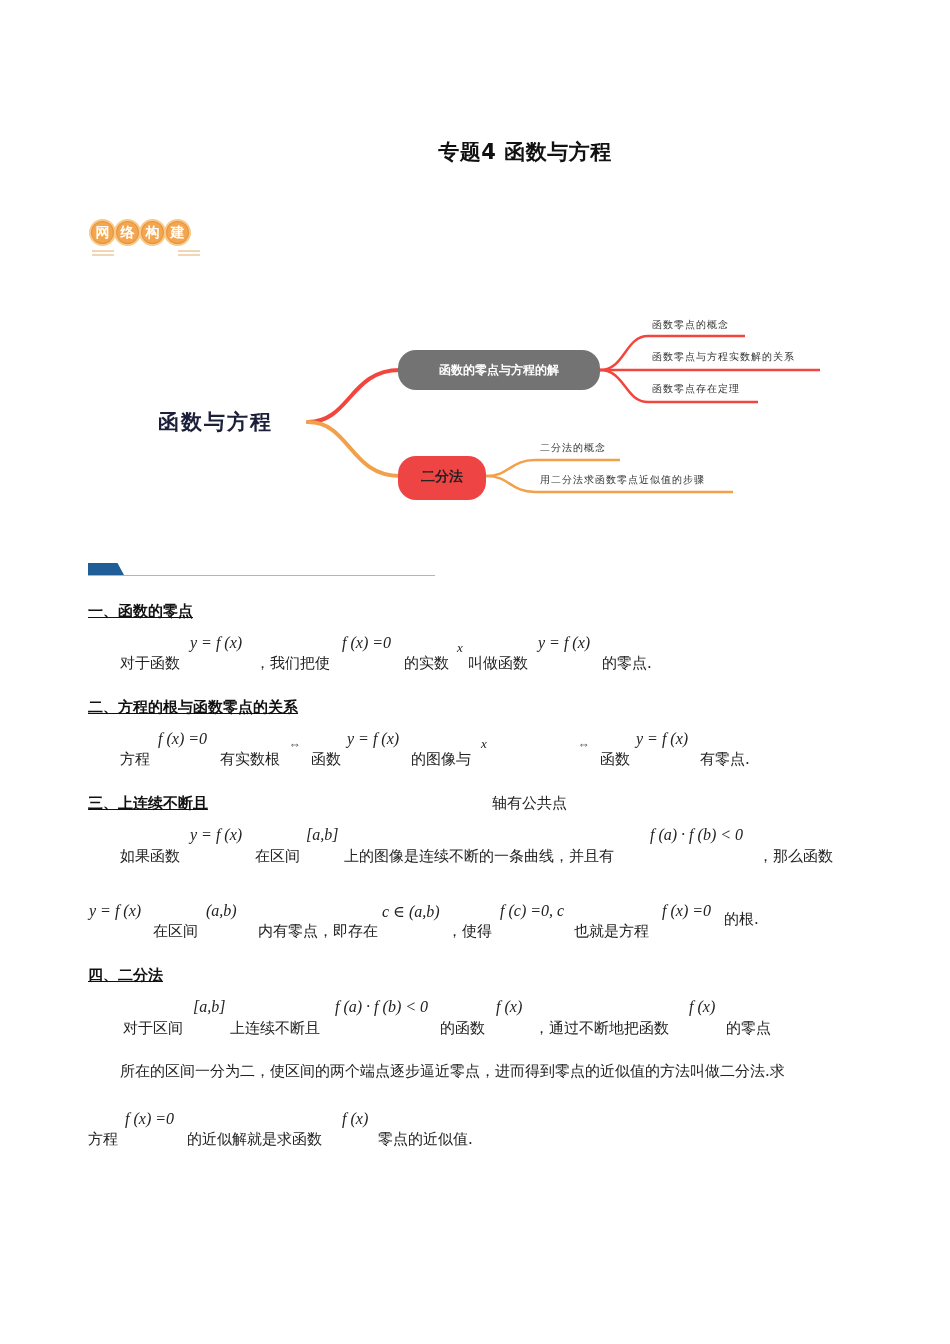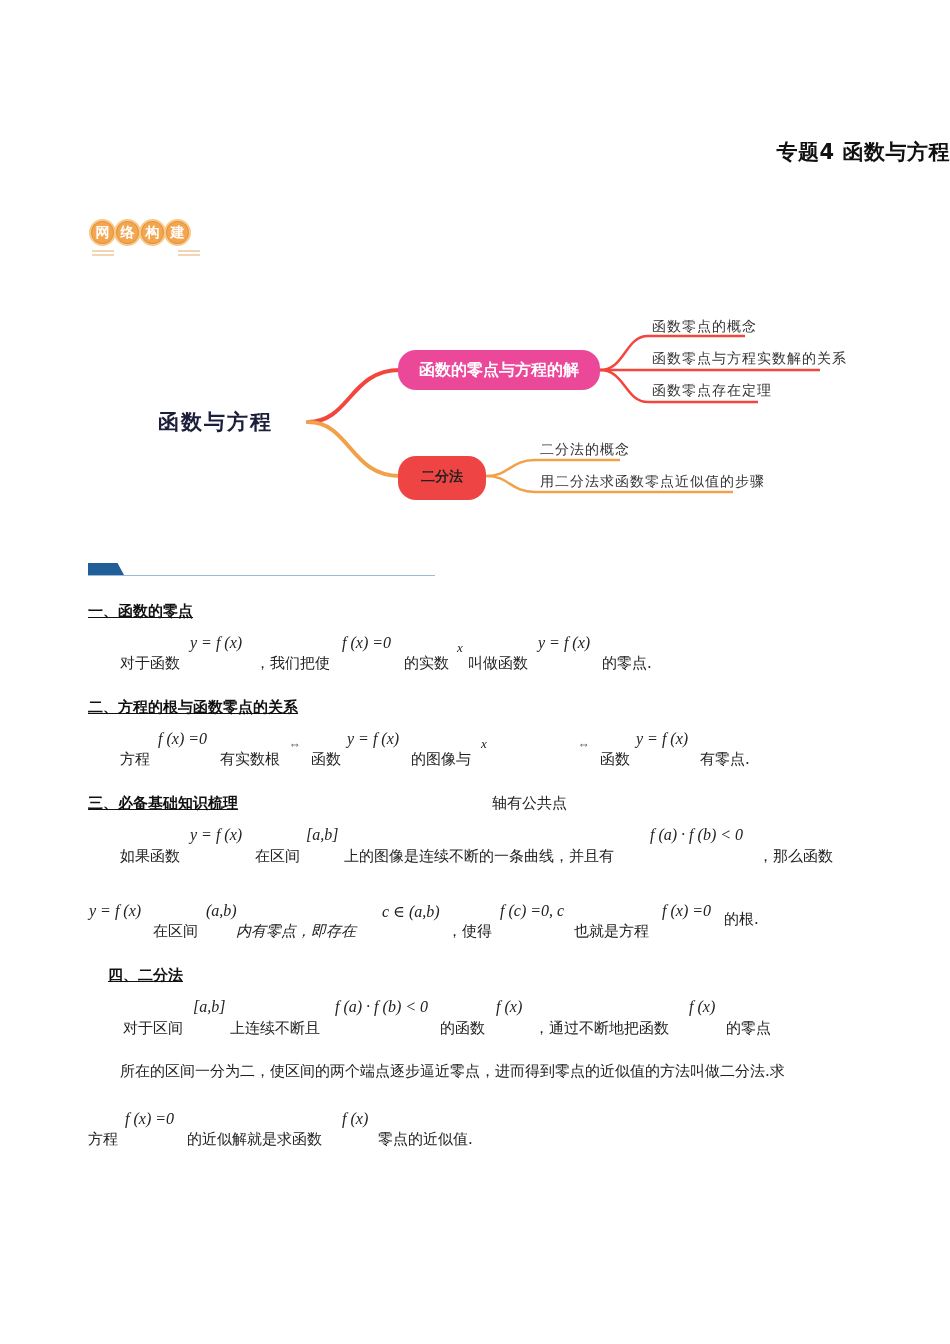--- a/index.html
+++ b/index.html
@@ -1,31 +1,31 @@
 <!DOCTYPE html>
 <html><head>
 <meta charset="utf-8">
 <style>
   html, body { margin: 0; padding: 0; background: #ffffff; }
   body { width: 950px; height: 1344px; position: relative; overflow: hidden;
          font-family: "DejaVu Serif", "Liberation Serif", serif; color: #111; }
   .abs { position: absolute; }
-  .title { left: 0; width: 950px; top: 138px; text-align: right; font-family: "DejaVu Sans", "Liberation Sans", sans-serif;
+  .title { left: 0; width: 950px; top: 138px; text-align: center; font-family: "DejaVu Sans", "Liberation Sans", sans-serif;
            font-weight: bold; font-size: 21px; letter-spacing: 0.5px; color: #111; padding-left: 100px; box-sizing: border-box; }
   .badge { left: 89px; top: 219px; display: flex; }
   .badge .coin { width: 27px; height: 27px; border-radius: 50%; background: #f3a650; border: 2px solid #f7c98a;
                  box-sizing: border-box; color: #fff; font-weight: bold; font-size: 14px; line-height: 23px; text-align: center;
                  font-family: "DejaVu Sans", sans-serif; margin-right: -2px; box-shadow: inset 0 0 0 1px #e8923a; }
   .badge-line { height: 2px; background: #f1d6b6; }
   .mm-root { left: 158px; top: 408px; font-family: "DejaVu Sans", sans-serif; font-weight: bold; font-size: 21px;
              color: #1c1f3a; letter-spacing: 2px; }
   .pill { border-radius: 18px; color: #fff; font-family: "DejaVu Sans", sans-serif; font-weight: bold; text-align: center; }
-  .pill-red { left: 398px; top: 350px; width: 202px; height: 40px; line-height: 40px; background: #ec4899; font-size: 16px; }
+  .pill-red { left: 398px; top: 350px; width: 202px; height: 40px; line-height: 40px; background: #737373; font-size: 12px; }
   .pill-orange { left: 398px; top: 456px; width: 88px; height: 44px; line-height: 40px; background: #ef4444; color: #222; font-size: 14px; }
-  .leaf { font-family: Liberation Mono, monospace; font-size: 14px; color: #333; letter-spacing: 1px; white-space: nowrap; }
+  .leaf { font-family: Liberation Mono, monospace; font-size: 10px; color: #333; letter-spacing: 1px; white-space: nowrap; }
   .sec-banner { left: 88px; top: 550px; width: 347px; height: 28px; }
   .sec-banner .bar { position: absolute; left: 0; top: 13px; width: 36px; height: 12px; background: #1f5e96;
                      clip-path: polygon(0 0, 82% 0, 100% 100%, 0 100%); }
   .sec-banner .txt { position: absolute; left: 38px; top: 0; font-family: "DejaVu Serif", serif; font-weight: bold;
                      font-size: 19px; color: #5b8fc4; letter-spacing: 0.5px; }
   .sec-banner .rule { position: absolute; left: 0; top: 25px; width: 347px; height: 1px; background: #9cbbd8; }
   .h2 { left: 88px; font-family: "DejaVu Sans", sans-serif; font-weight: bold; font-size: 15px; color: #111; text-decoration: underline; }
   .txt { font-family: "DejaVu Serif", "Liberation Serif", serif; font-size: 15px; color: #222; white-space: nowrap; }
   .math { font-family: "Liberation Serif", "DejaVu Serif", serif; font-style: italic; font-size: 16px; color: #222; white-space: nowrap; }
 </style>
@@ -93,41 +93,41 @@
 <div class="abs txt" style="left:311px;top:750px;">函数</div>
 <div class="abs math" style="left:347px;top:730px;">y = f (x)</div>
 <div class="abs txt" style="left:411px;top:750px;">的图像与</div>
 <div class="abs math" style="left:481px;top:736px;font-size:13px;">x</div>
 <div class="abs txt" style="left:492px;top:750px;margin-top:44px;">轴有公共点</div>
 <div class="abs math" style="left:578px;top:737px;font-style:normal;font-size:12px;">⇔</div>
 <div class="abs txt" style="left:600px;top:750px;">函数</div>
 <div class="abs math" style="left:636px;top:730px;">y = f (x)</div>
 <div class="abs txt" style="left:700px;top:750px;">有零点.</div>
 
-<div class="abs h2" style="top:794px;">三、必备基础知识梳理</div>
+<div class="abs h2" style="top:794px;">三、上连续不断且</div>
 <div class="abs txt" style="left:120px;top:847px;">如果函数</div>
 <div class="abs math" style="left:190px;top:826px;">y = f (x)</div>
 <div class="abs txt" style="left:255px;top:847px;">在区间</div>
 <div class="abs math" style="left:306px;top:826px;">[a,b]</div>
 <div class="abs txt" style="left:344px;top:847px;">上的图像是连续不断的一条曲线，并且有</div>
 <div class="abs math" style="left:650px;top:826px;">f (a) · f (b) &lt; 0</div>
 <div class="abs txt" style="left:758px;top:847px;">，那么函数</div>
 
 <div class="abs math" style="left:89px;top:902px;">y = f (x)</div>
 <div class="abs txt" style="left:153px;top:922px;">在区间</div>
 <div class="abs math" style="left:206px;top:902px;text-align:right;">(a,b)</div>
-<div class="abs txt" style="left:236px;top:922px;font-style:italic;">内有零点，即存在</div>
+<div class="abs txt" style="left:258px;top:922px;">内有零点，即存在</div>
 <div class="abs math" style="left:382px;top:902px;">c ∈ (a,b)</div>
 <div class="abs txt" style="left:447px;top:922px;">，使得</div>
 <div class="abs math" style="left:500px;top:902px;">f (c) =0, c</div>
 <div class="abs txt" style="left:574px;top:922px;">也就是方程</div>
 <div class="abs math" style="left:662px;top:902px;">f (x) =0</div>
 <div class="abs txt" style="left:724px;top:910px;">的根.</div>
 
-<div class="abs h2" style="top:966px;margin-left:20px;">四、二分法</div>
+<div class="abs h2" style="top:966px;">四、二分法</div>
 <div class="abs txt" style="left:123px;top:1019px;">对于区间</div>
 <div class="abs math" style="left:193px;top:998px;">[a,b]</div>
 <div class="abs txt" style="left:230px;top:1019px;">上连续不断且</div>
 <div class="abs math" style="left:335px;top:998px;">f (a) · f (b) &lt; 0</div>
 <div class="abs txt" style="left:440px;top:1019px;">的函数</div>
 <div class="abs math" style="left:496px;top:998px;">f (x)</div>
 <div class="abs txt" style="left:534px;top:1019px;">，通过不断地把函数</div>
 <div class="abs math" style="left:689px;top:998px;">f (x)</div>
 <div class="abs txt" style="left:726px;top:1019px;">的零点</div>
 

